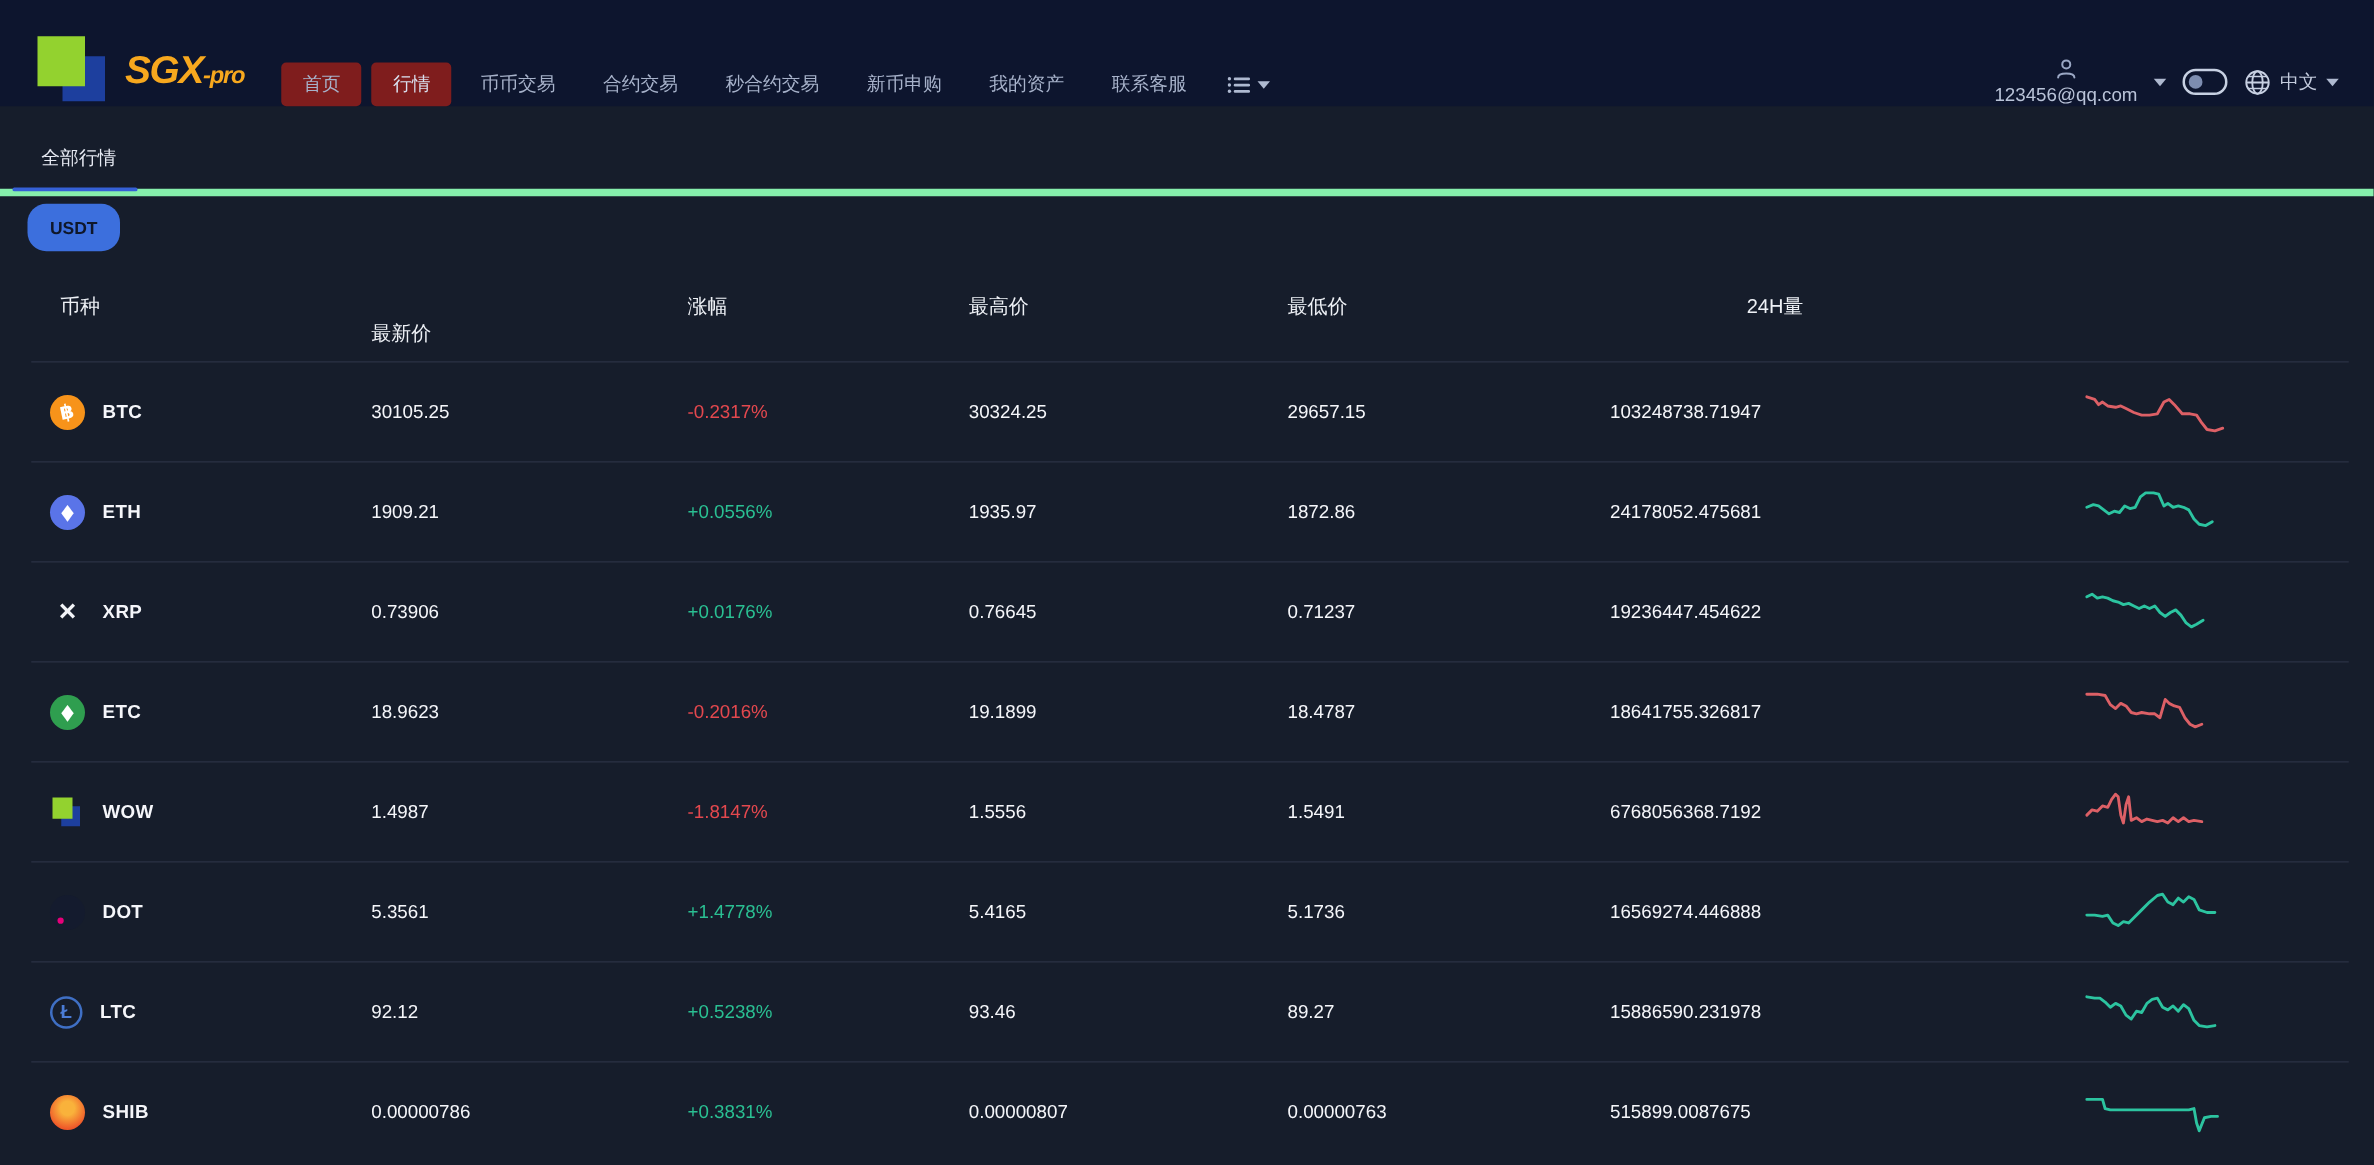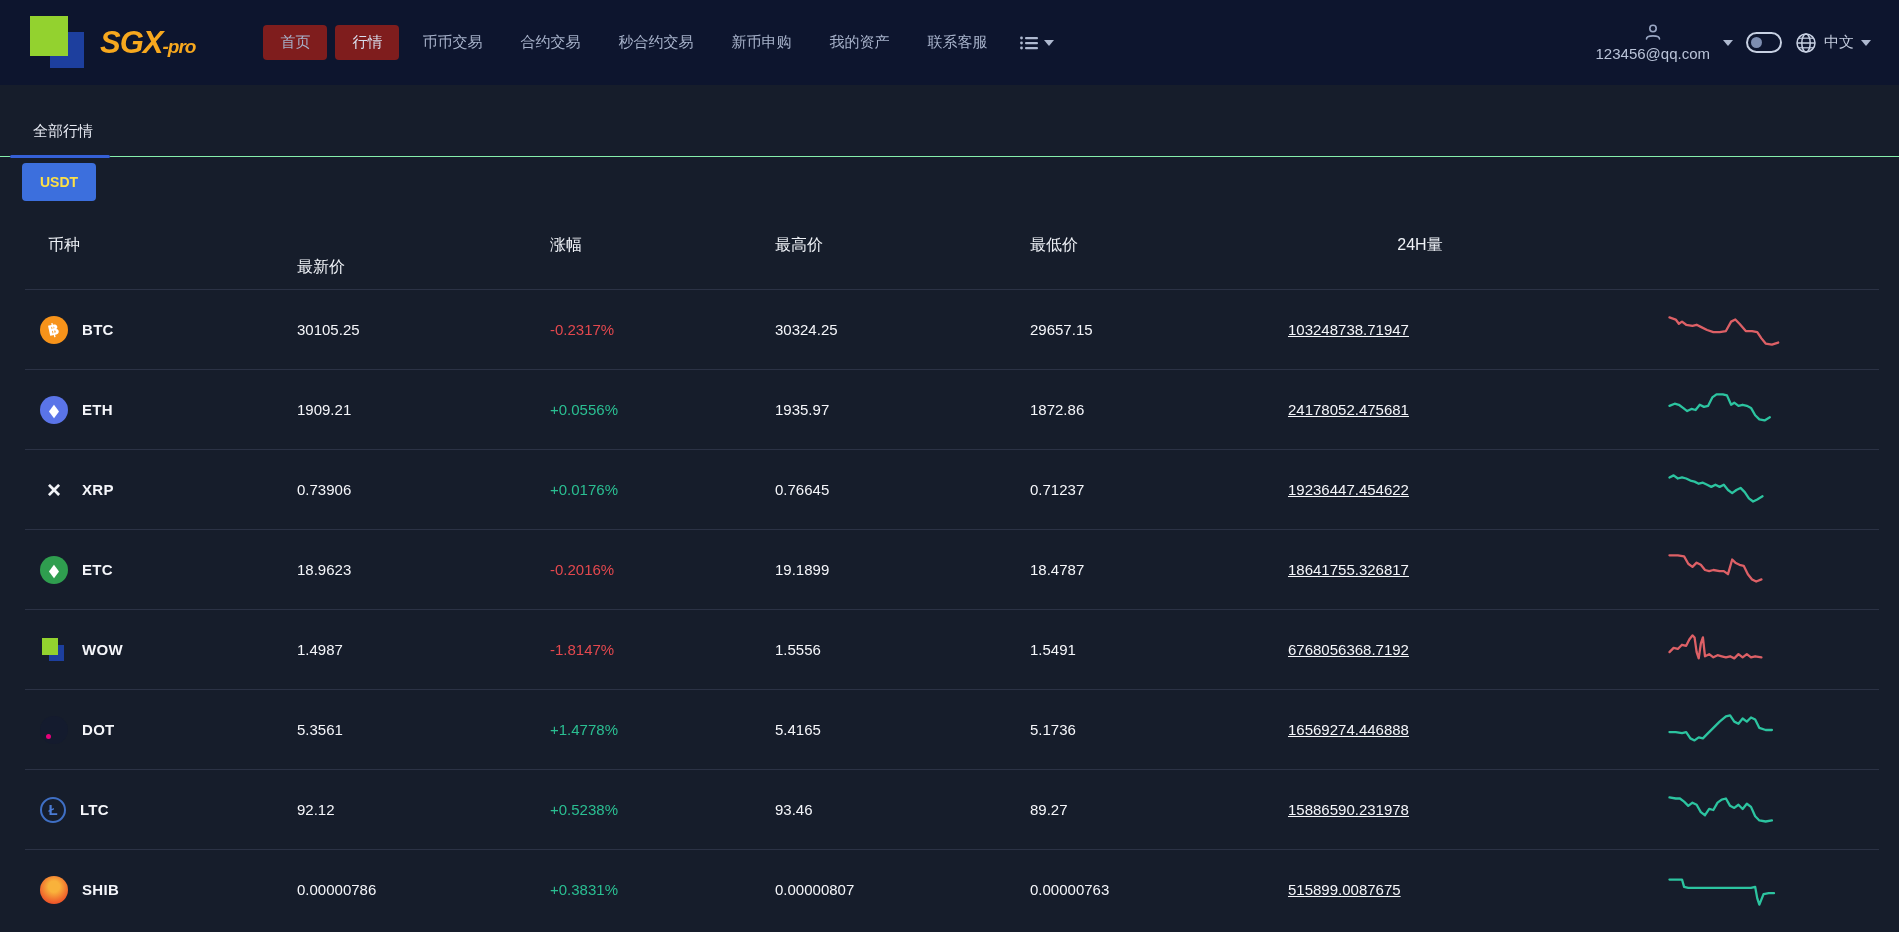--- a/index.html
+++ b/index.html
@@ -1,20 +1,20 @@
 <!DOCTYPE html>
 <html><head>
 <meta charset="utf-8">
 <style>
   * { margin:0; padding:0; box-sizing:border-box; }
   html,body { width:1899px; height:932px; overflow:hidden; background:#161d2b;
               font-family:"Liberation Sans","DejaVu Sans",sans-serif; }
 
   
-  .navbar { height:85px; background:#0d152e; display:flex; align-items:center; padding:0 28px;gap:38px; }
+  .navbar { height:85px; background:#0d152e; display:flex; align-items:flex-end; padding:0 28px; }
   .logo { display:flex; align-items:center; cursor:pointer; }
   .logo-mark { position:relative; width:58px; height:58px; }
   .logo-sq-blue { position:absolute; left:22px; top:18px; width:34px; height:36px; background:#1d3f9e; }
   .logo-sq-green { position:absolute; left:2px; top:2px; width:38px; height:40px; background:#93d22f; }
   .logo-text { margin-left:14px; font-style:italic; font-weight:800; color:#f7a81e; letter-spacing:-1px; }
   .logo-text .big { font-size:31px; }
   .logo-text .small { font-size:19px; }
 
   .nav-menu { display:flex; align-items:center; margin-left:26px; }
   .nav-item { color:#a7b2ca; font-size:15px; padding:8px 17px; margin:0 2px; cursor:pointer; white-space:nowrap; }
@@ -25,42 +25,42 @@
   .caret { width:0; height:0; border-left:5px solid transparent; border-right:5px solid transparent;
            border-top:6px solid #aeb9d0; display:inline-block; }
 
   .nav-right { margin-left:auto; display:flex; align-items:center; gap:13px; }
   .account { display:flex; align-items:center; gap:4px; color:#b9c3d8; font-size:15px; cursor:pointer;flex-direction:column; }
   .toggle { width:36px; height:21px; border:2px solid #c7d0e2; border-radius:11px; position:relative; cursor:pointer; }
   .toggle-dot { position:absolute; left:3px; top:3px; width:11px; height:11px; border-radius:50%; background:#7d8db0; }
   .lang { display:flex; align-items:center; gap:7px; color:#c3cbdd; font-size:15px; cursor:pointer; }
 
   
-  .tabbar { position:relative; height:72px; border-bottom:1px solid #86efac; }
+  .tabbar { position:relative; height:72px; border-bottom:6px solid #86efac; }
   .tab { position:absolute; left:33px; bottom:15px; color:#e6e9f2; font-size:15px; cursor:pointer; }
   .tab-underline { position:absolute; left:10px; bottom:-2px; width:100px; height:3px; background:#3560d6; border-radius:2px; }
 
   .filter-row { padding:6px 0 0 22px; }
-  .usdt-btn { width:74px; height:38px; background:#3c6fdd; color:#fde047; font-size:14px; font-weight:600;
-              border:none; border-radius:4px; cursor:pointer; }
+  .usdt-btn { width:74px; height:38px; background:#3c6fdd; color:#0f172a; font-size:14px; font-weight:600;
+              border:none; border-radius:15px; cursor:pointer; }
 
   
   .market-table { padding:0 20px 0 25px; }
   .thead, .row { display:grid; grid-template-columns:255px 260px 225px 255px 260px 280px 1fr; align-items:center; }
   .thead { height:88px; color:#eef1f6; font-size:16px; }
   .h-coin { padding-left:23px; }
   .h-latest { padding-left:17px;margin-top:44px; }
   .h-chg, .h-high, .h-low { padding-left:10px; }
   .h-vol { text-align:center; }
 
   .row { height:80px; border-top:1px solid #2b3245; color:#f5f6fa; font-size:15px; cursor:pointer; }
   .c-coin { display:flex; align-items:center; padding-left:15px; }
   .c-latest { padding-left:17px; }
   .c-chg, .c-high, .c-low { padding-left:10px; }
-  .c-vol { padding-left:8px;text-decoration:underline; }
+  .c-vol { padding-left:8px; }
   .sym { margin-left:14px; font-weight:700; letter-spacing:.3px; }
 
   .row[data-trend="up"] .chg { color:#2abf92; }
   .row[data-trend="down"] .chg { color:#e3484e; }
   .row[data-trend="up"] polyline { stroke:#2cc4a0; }
   .row[data-trend="down"] polyline { stroke:#dd6066; }
 
   .c-spark { padding-left:105px; }
   .spark { width:126px; height:46px; display:block; }
 

